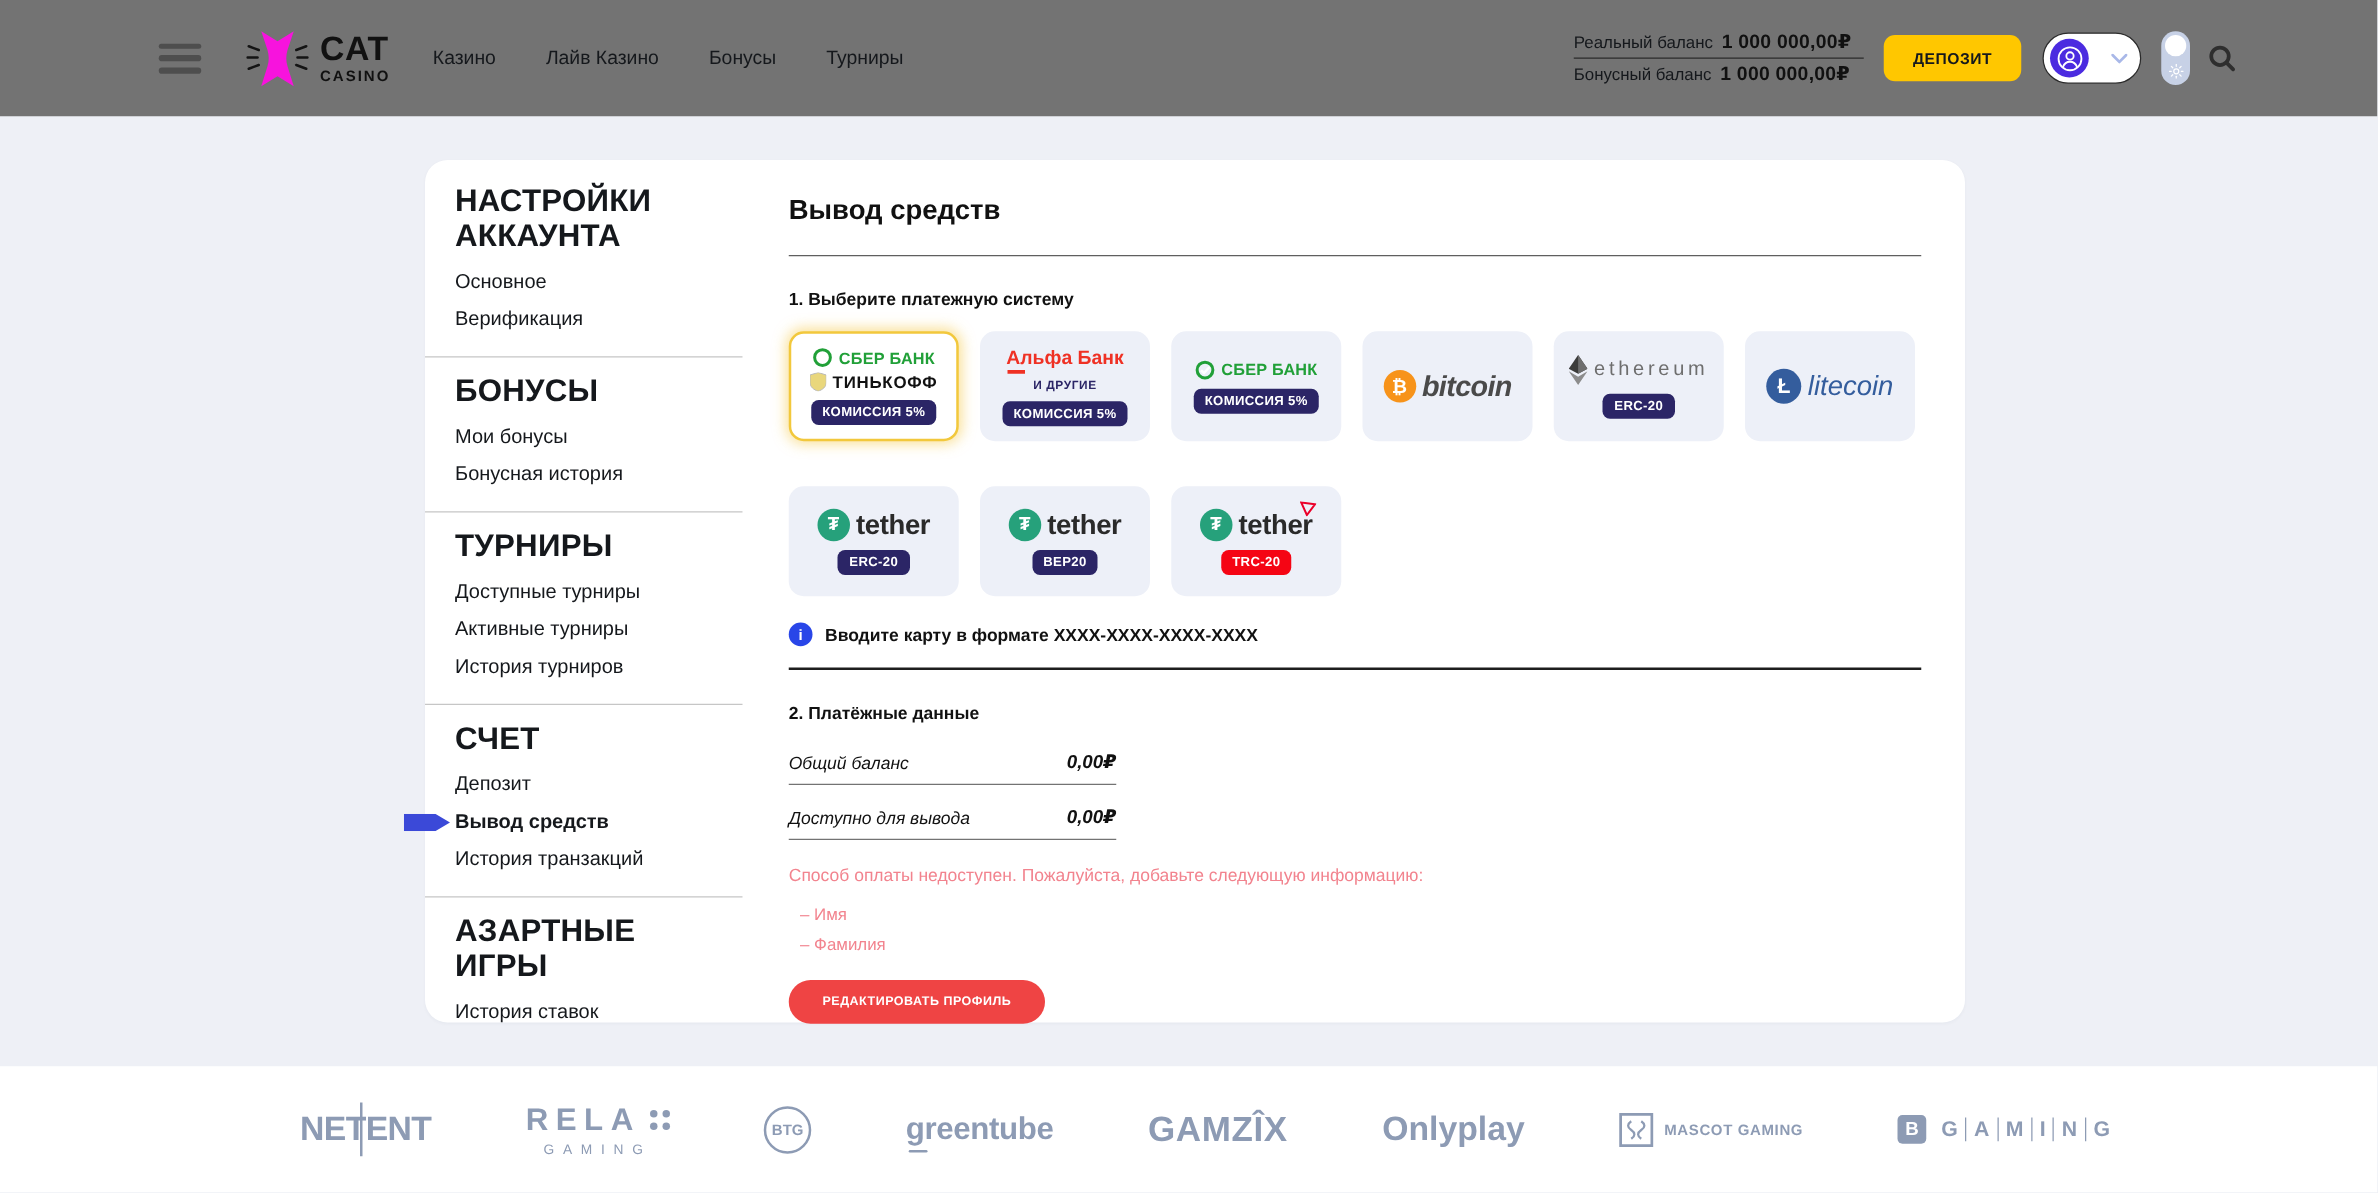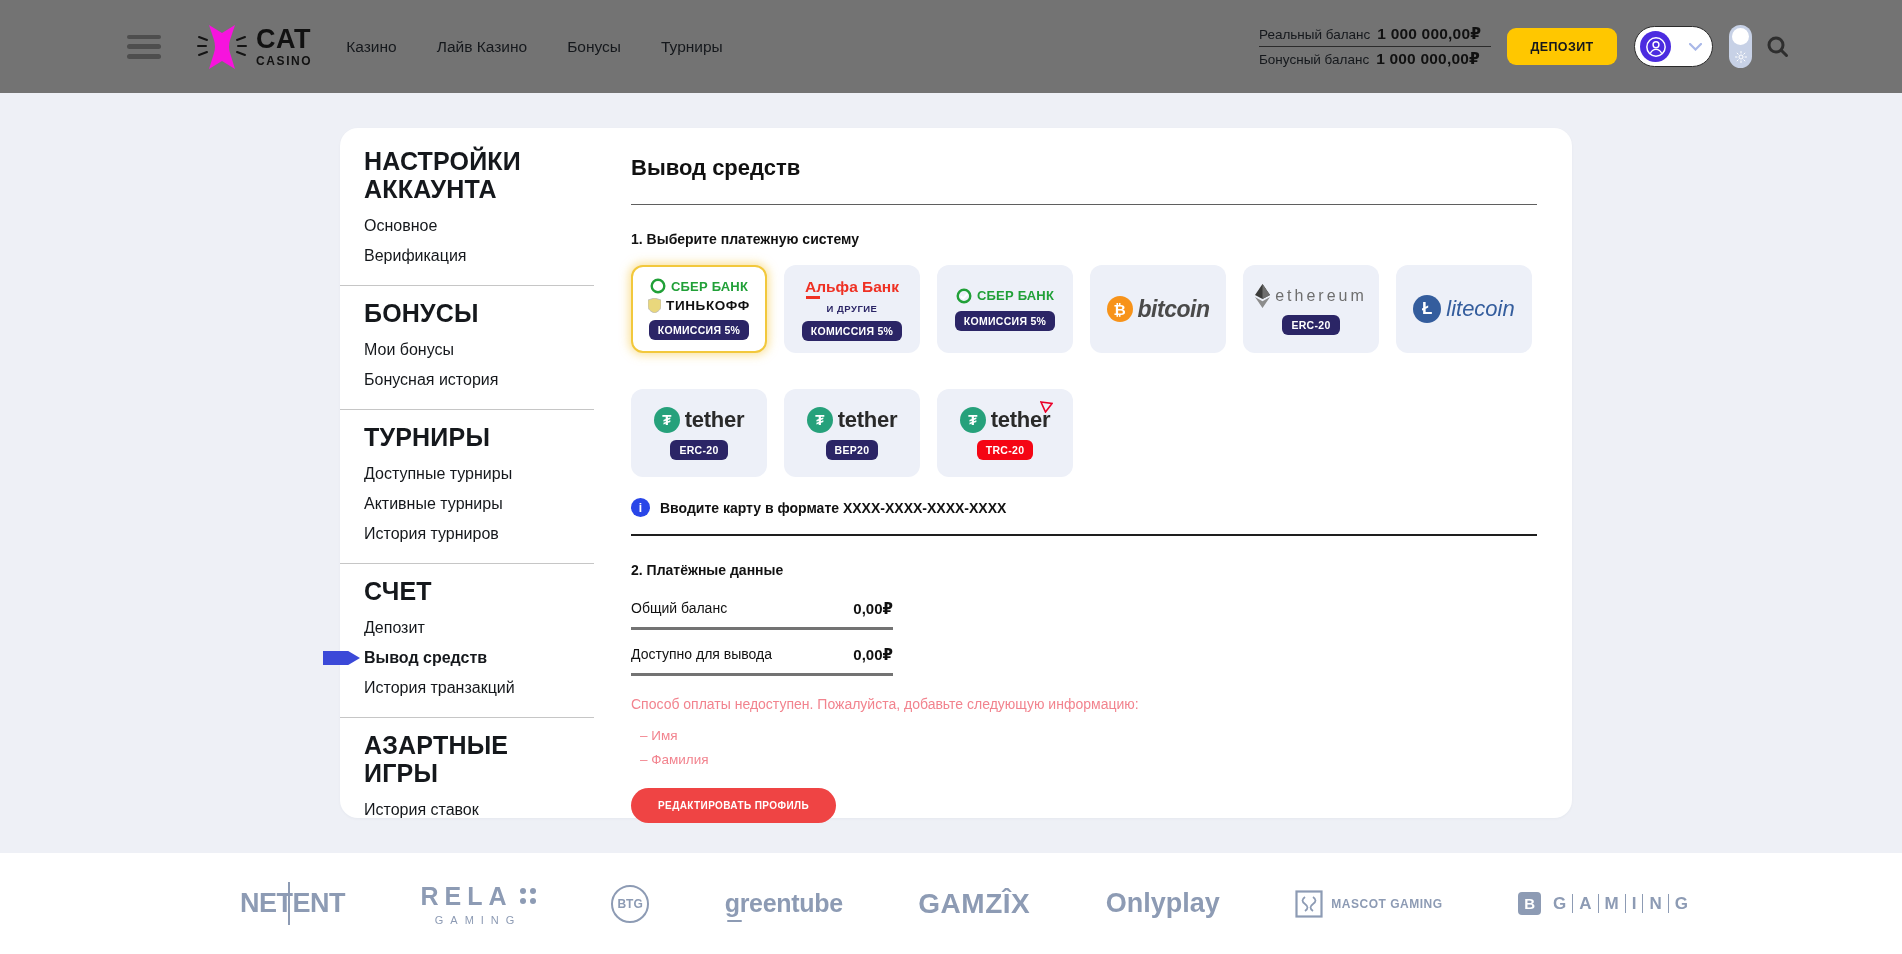--- a/index.html
+++ b/index.html
@@ -63,21 +63,21 @@
   .ltc-c{width:28px;height:28px;background:#345D9D;font-size:17px;}
   .ltc-t{font-size:22px;font-style:italic;color:#345D9D;}
   .tet-c{width:26px;height:26px;background:#26A17B;font-size:15px;}
   .tet-t{font-size:22px;font-weight:800;color:#2A2A2A;letter-spacing:-.3px;}
   .tron-mark{position:absolute;top:12px;right:20px;}
   .info-row{margin-top:21px;display:flex;align-items:center;gap:10px;}
   .info-ic{width:19px;height:19px;border-radius:50%;background:#2946E8;color:#fff;font-size:12px;font-weight:800;display:flex;align-items:center;justify-content:center;flex:none;}
   .info-t{font-size:14px;font-weight:600;color:#111;}
   .hr2{border:none;border-top:2px solid #1E1E1E;margin-top:17px;}
   .bal-block{margin-top:22px;width:262px;}
-  .pay-row{display:flex;justify-content:space-between;align-items:flex-start;border-bottom:3px solid #737373;padding-bottom:9px;margin-bottom:16px;}
+  .pay-row{display:flex;justify-content:space-between;align-items:flex-end;border-bottom:1px solid #737373;padding-bottom:9px;margin-bottom:16px;font-style:italic;}
   .pay-row .plbl{font-size:14px;color:#111;}
   .pay-row .pval{font-size:15px;font-weight:800;color:#111;}
   .warning{margin-top:20px;font-size:14px;font-weight:500;color:#F2838E;}
   .missing-list{margin-top:12px;margin-left:9px;list-style:none;}
   .missing-list li{font-size:13.5px;color:#F2838E;line-height:1.75;}
   .missing-list li::before{content:"–  ";}
   .edit-btn{margin-top:17px;border:none;border-radius:19px;background:#ef4444;color:#fff;font-family:inherit;font-size:10px;font-weight:800;letter-spacing:.4px;padding:12px 27px;cursor:pointer;}
   
   .footer{position:absolute;left:0;bottom:0;width:1902px;height:101px;background:#fff;}
   .footer-inner{position:absolute;left:240px;right:208px;top:0;height:100%;display:flex;align-items:center;justify-content:space-between;color:#8D9BB4;}

